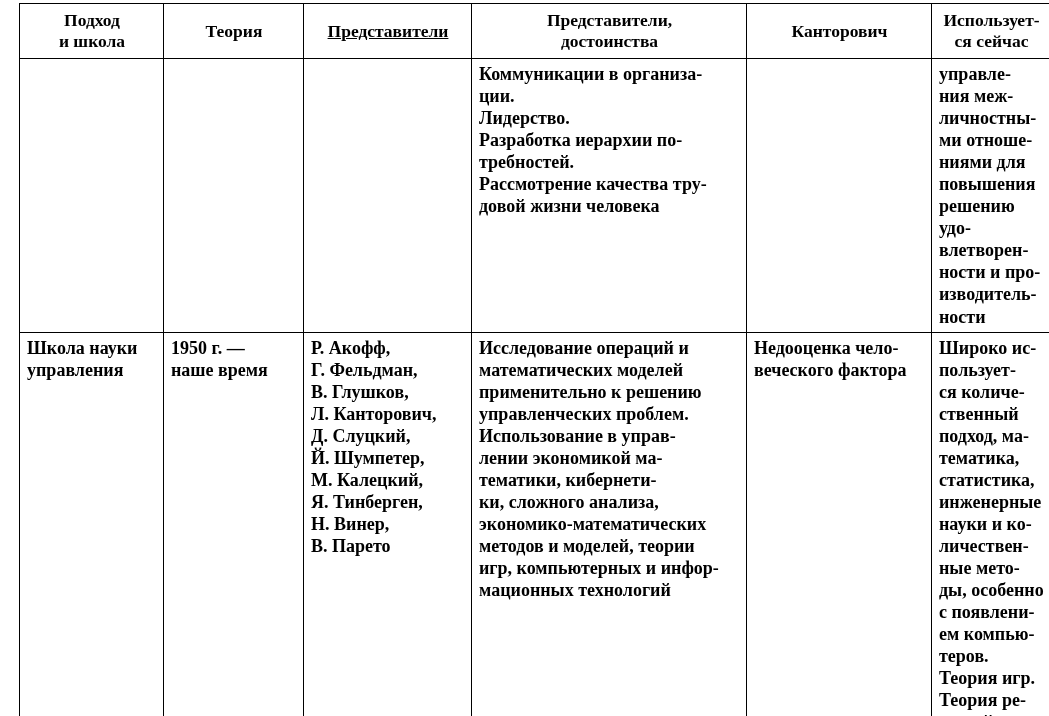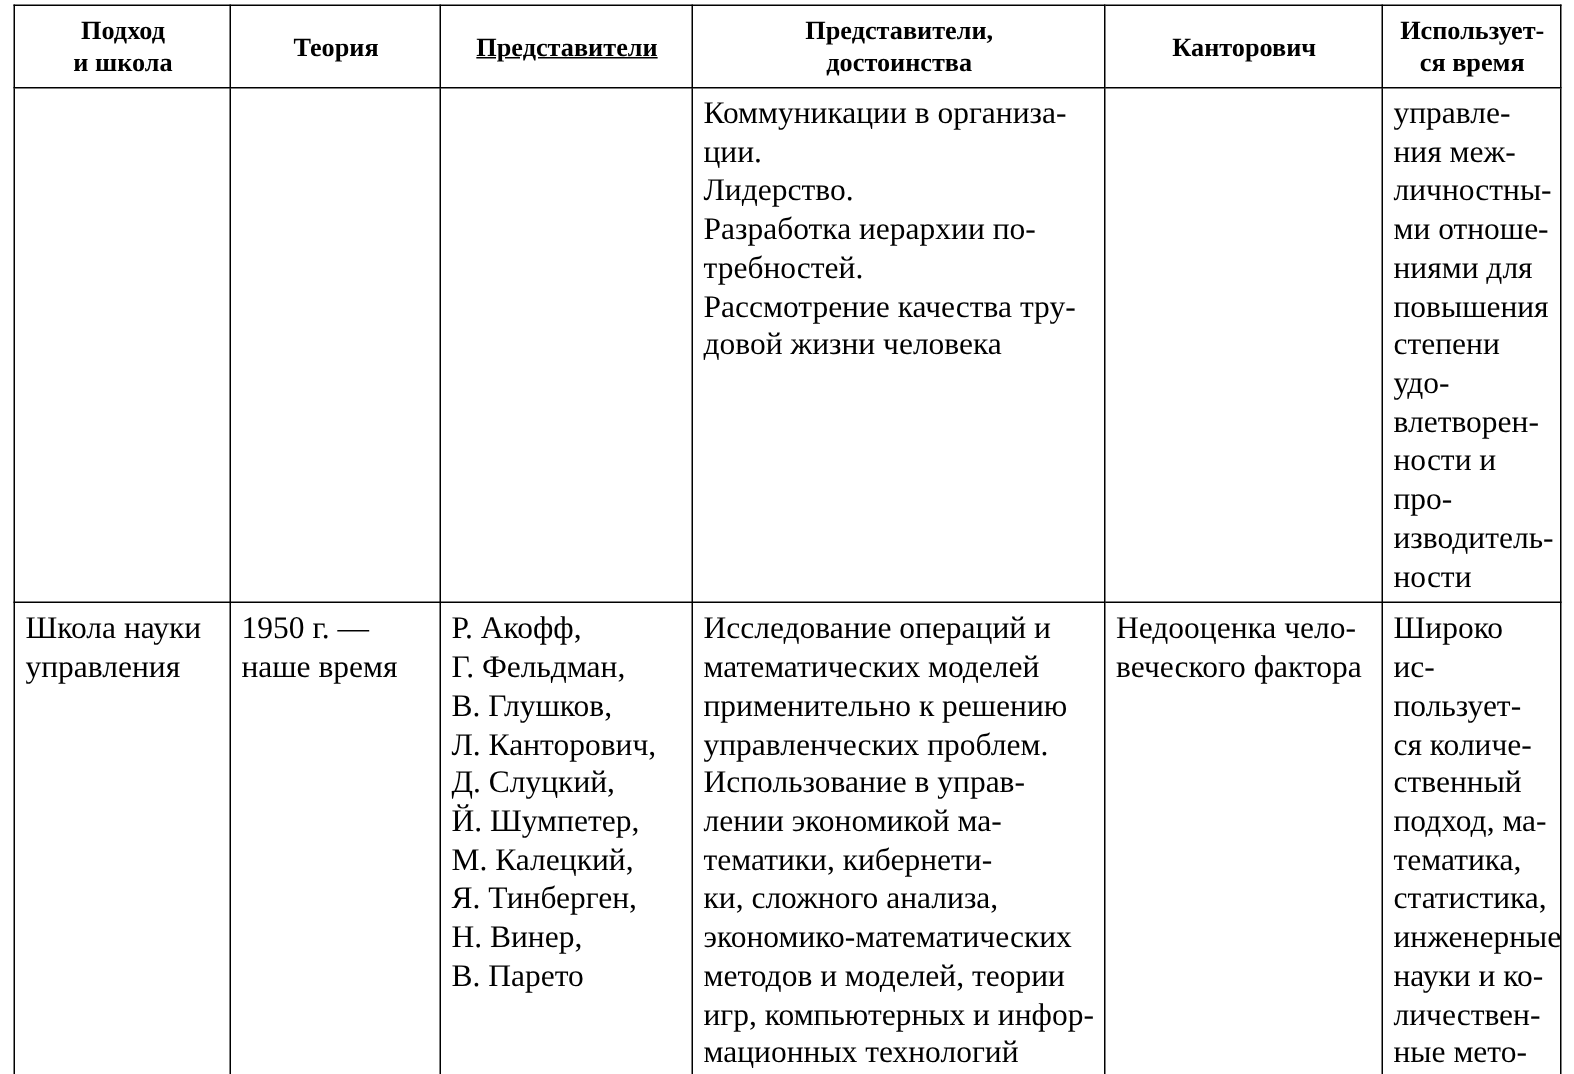--- a/index.html
+++ b/index.html
@@ -12,35 +12,35 @@
     height: 716px;
     font-family: "Liberation Serif", "DejaVu Serif", serif;
     color: #000000;
     overflow: hidden;
   }
   .page {
     position: relative;
     width: 1049px;
     height: 716px;
     box-sizing: border-box;
-    padding: 3px 9px 0 9px;
+    padding: 3px 9px 0 19px;
   }
   table.doc-table {
     border-collapse: collapse;
     width: 1031px;
     table-layout: fixed;
   }
   table.doc-table th,
   table.doc-table td {
     border: 1px solid #000000;
     vertical-align: top;
     padding: 4px 6px 4px 7px;
-    font-size: 21px;
+    font-size: 18px;
     line-height: 1.225;
-    font-weight: normal;
+    font-weight: bold;
   }
   table.doc-table thead th {
     text-align: center;
     font-weight: bold;
     font-size: 17.5px;
     line-height: 1.2;
     padding-top: 6px;
     padding-bottom: 6px;
     vertical-align: middle;
   }
@@ -74,21 +74,21 @@
     <thead>
       <tr>
         <th style="white-space: pre-line;">Подход
 и школа</th>
         <th style="white-space: pre-line;">Теория</th>
         <th style="white-space: pre-line; text-decoration: underline;">Представители</th>
         <th style="white-space: pre-line;">Представители,
 достоинства</th>
         <th style="white-space: pre-line;">Канторович</th>
         <th style="white-space: pre-line;">Использует-
-ся время</th>
+ся сейчас</th>
       </tr>
     </thead>
     <tbody>
       <tr class="row-tall">
         <td class="empty-cell" style="white-space: pre-line;"></td>
         <td class="empty-cell" style="white-space: pre-line;"></td>
         <td class="empty-cell" style="white-space: pre-line;"></td>
         <td style="white-space: pre-line;">Коммуникации в организа-
 ции.
 Лидерство.
@@ -96,21 +96,21 @@
 требностей.
 Рассмотрение качества тру-
 довой жизни человека</td>
         <td class="empty-cell" style="white-space: pre-line;"></td>
         <td class="narrow" style="white-space: pre-line;">управле-
 ния меж-
 личностны-
 ми отноше-
 ниями для
 повышения
-степени удо-
+решению удо-
 влетворен-
 ности и про-
 изводитель-
 ности</td>
       </tr>
       <tr class="row-main">
         <td style="white-space: pre-line;">Школа науки
 управления</td>
         <td style="white-space: pre-line;">1950 г. —
 наше время</td>

